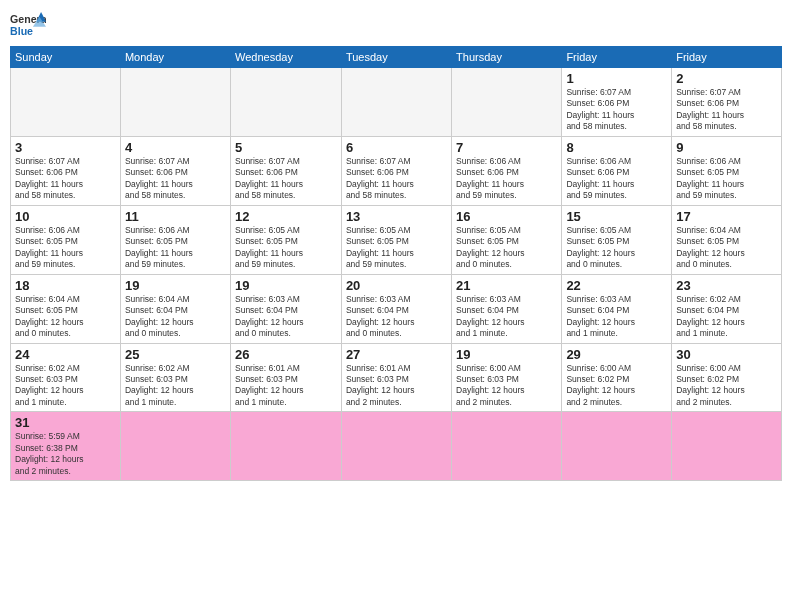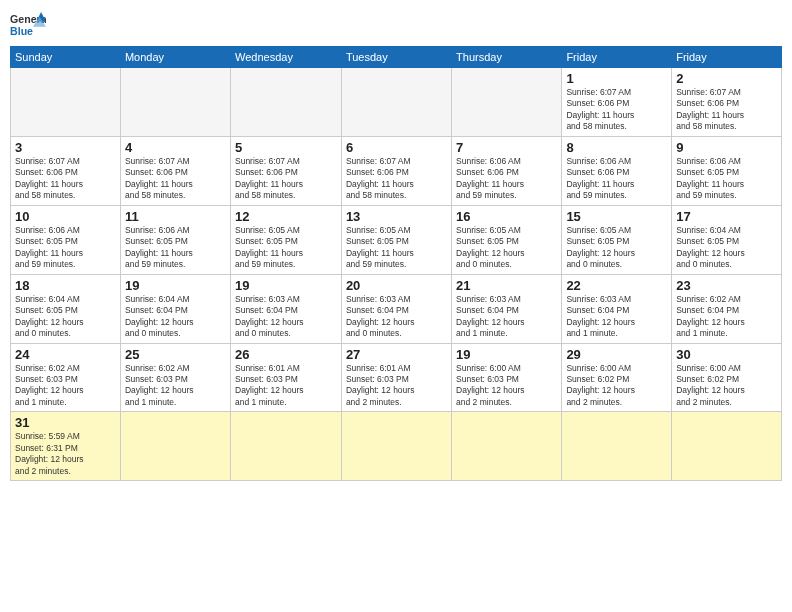--- a/index.html
+++ b/index.html
@@ -77,21 +77,21 @@
       color: #222;
       display: block;
       margin-bottom: 1px;
     }
     .day-info {
       font-size: 8.5px;
       color: #333;
       line-height: 1.35;
     }
     .calendar tr:last-child td {
-      background: #fef9c3;
+      background: #f9a8d4;
     }
   </style>
 </head>
 <body>
 
 <div class="page">
   <div class="header">
     <div class="logo">
       <svg class="logo-icon" viewBox="0 0 44 36">
         <text x="0" y="16" font-size="13" font-weight="bold" fill="#333" font-family="Arial">General</text>
@@ -341,21 +341,21 @@
             <div class="day-info" style="white-space: pre-line;">Sunrise: 6:00 AM
 Sunset: 6:02 PM
 Daylight: 12 hours
 and 2 minutes.</div>
           </td>
         </tr>
         <tr>
           <td>
             <span class="day-number">31</span>
             <div class="day-info" style="white-space: pre-line;">Sunrise: 5:59 AM
-Sunset: 6:31 PM
+Sunset: 6:38 PM
 Daylight: 12 hours
 and 2 minutes.</div>
           </td>
           <td class="empty"></td>
           <td class="empty"></td>
           <td class="empty"></td>
           <td class="empty"></td>
           <td class="empty"></td>
           <td class="empty"></td>
         </tr>

